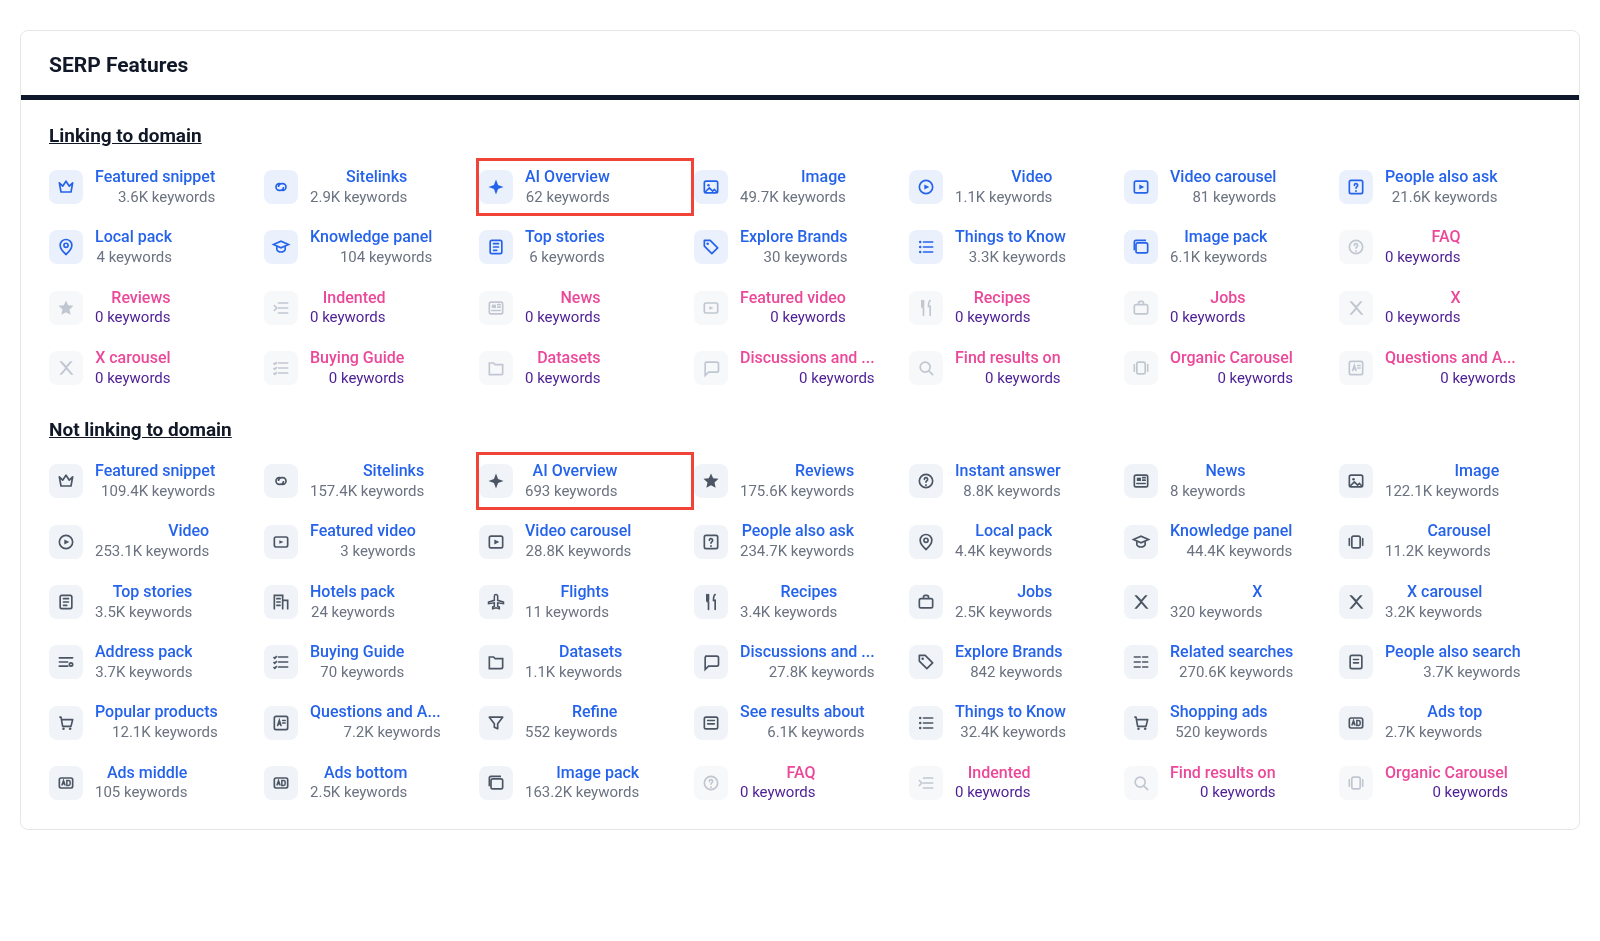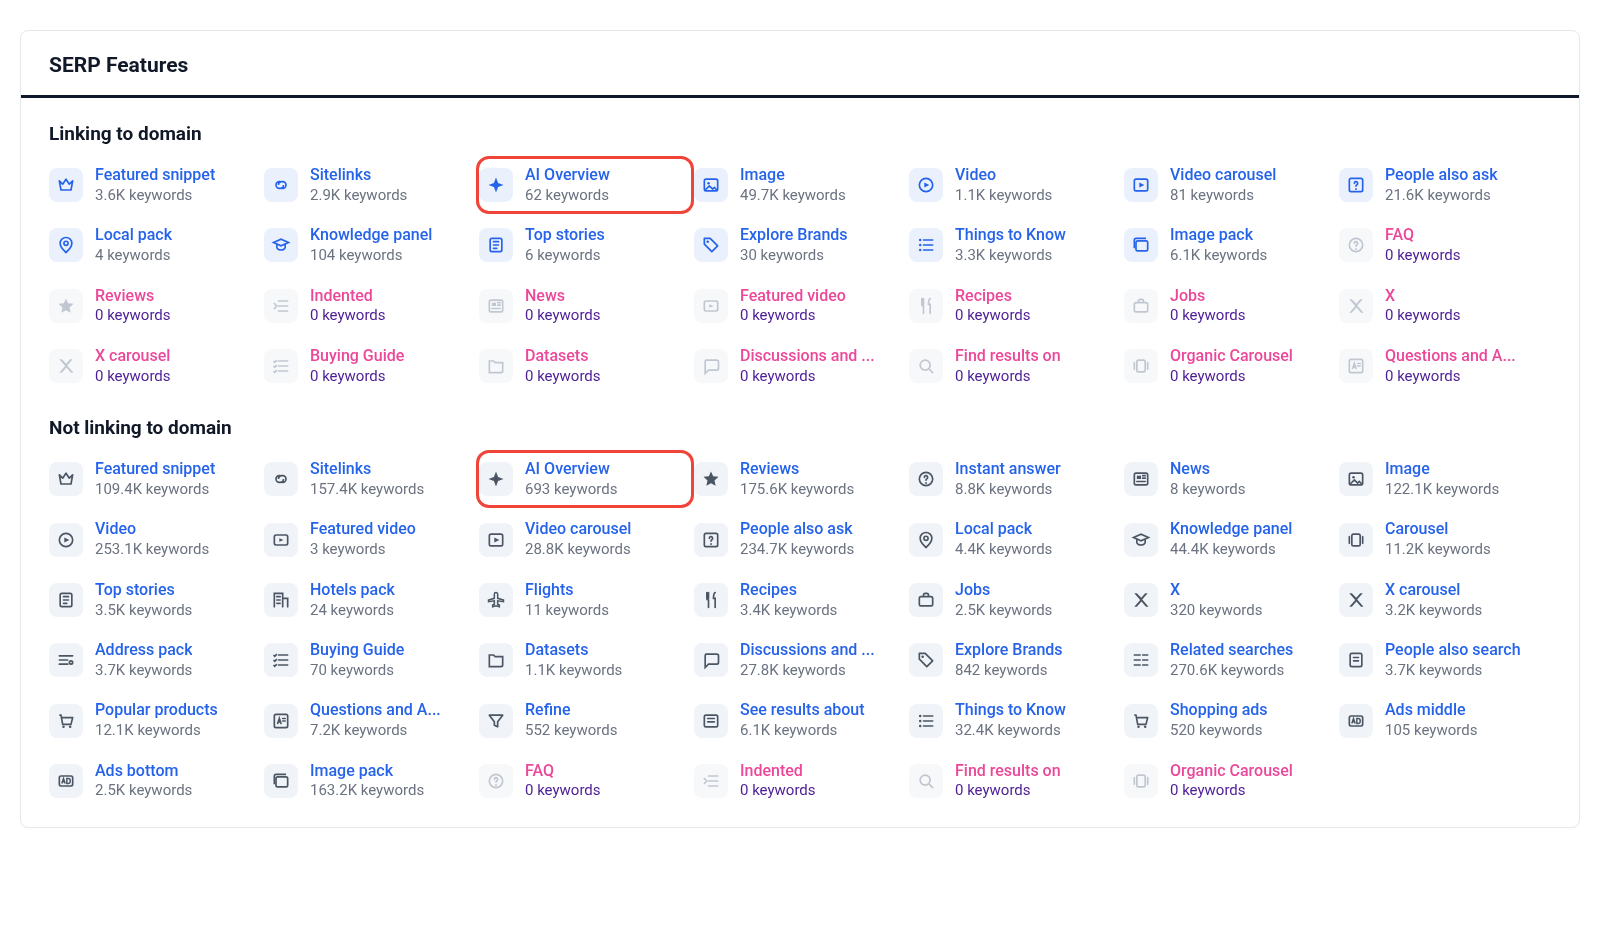--- a/index.html
+++ b/index.html
@@ -12,46 +12,48 @@
   }
   .card {
     border: 1px solid #e5e7eb;
     border-radius: 8px;
     padding: 0 0 20px 0;
   }
   .card-title {
     font-size: 21px;
     font-weight: 700;
     padding: 22px 28px 18px 28px;
-    border-bottom: 3px solid #0f172a;
+    border-bottom: 5px solid #0f172a;
   }
   .section-title {
     font-size: 19px;
     font-weight: 700;
     padding: 24px 28px 14px 28px;
+    text-decoration: underline;
   }
   .grid {
     display: grid;
     grid-template-columns: repeat(7, 1fr);
     gap: 8px 3px;
     padding: 0 28px;
+    text-align: right;
   }
   .feature {
     display: flex;
     align-items: center;
     gap: 12px;
     padding: 6px 0;
     border-radius: 10px;
     cursor: pointer;
     position: relative;
   }
   .feature.highlight {
     outline: 3px solid #f04438;
     outline-offset: 0;
-    border-radius: 10px;
+    border-radius: 0;
     padding-right: 6px;
   }
   .feature.dim .label-title { color: #ec4899; }
   .feature.dim .label-sub   { color: #4c1d95; }
   .feature.dim .icon-box { background: #f7f8fa; color: #c0c7d1; }
   .icon-box {
     width: 34px;
     height: 34px;
     min-width: 34px;
     border-radius: 8px;
@@ -773,20 +775,31 @@
           <div class="label-sub">520 keywords</div>
         </div>
       </div>
       <div class="feature">
         <div class="icon-box">
           <svg viewBox="0 0 24 24">
             <use href="#i-ad"></use>
           </svg>
         </div>
         <div class="labels">
+          <div class="label-title">Ads top</div>
+          <div class="label-sub">2.7K keywords</div>
+        </div>
+      </div>
+      <div class="feature">
+        <div class="icon-box">
+          <svg viewBox="0 0 24 24">
+            <use href="#i-ad"></use>
+          </svg>
+        </div>
+        <div class="labels">
           <div class="label-title">Ads middle</div>
           <div class="label-sub">105 keywords</div>
         </div>
       </div>
       <div class="feature">
         <div class="icon-box">
           <svg viewBox="0 0 24 24">
             <use href="#i-ad"></use>
           </svg>
         </div>

